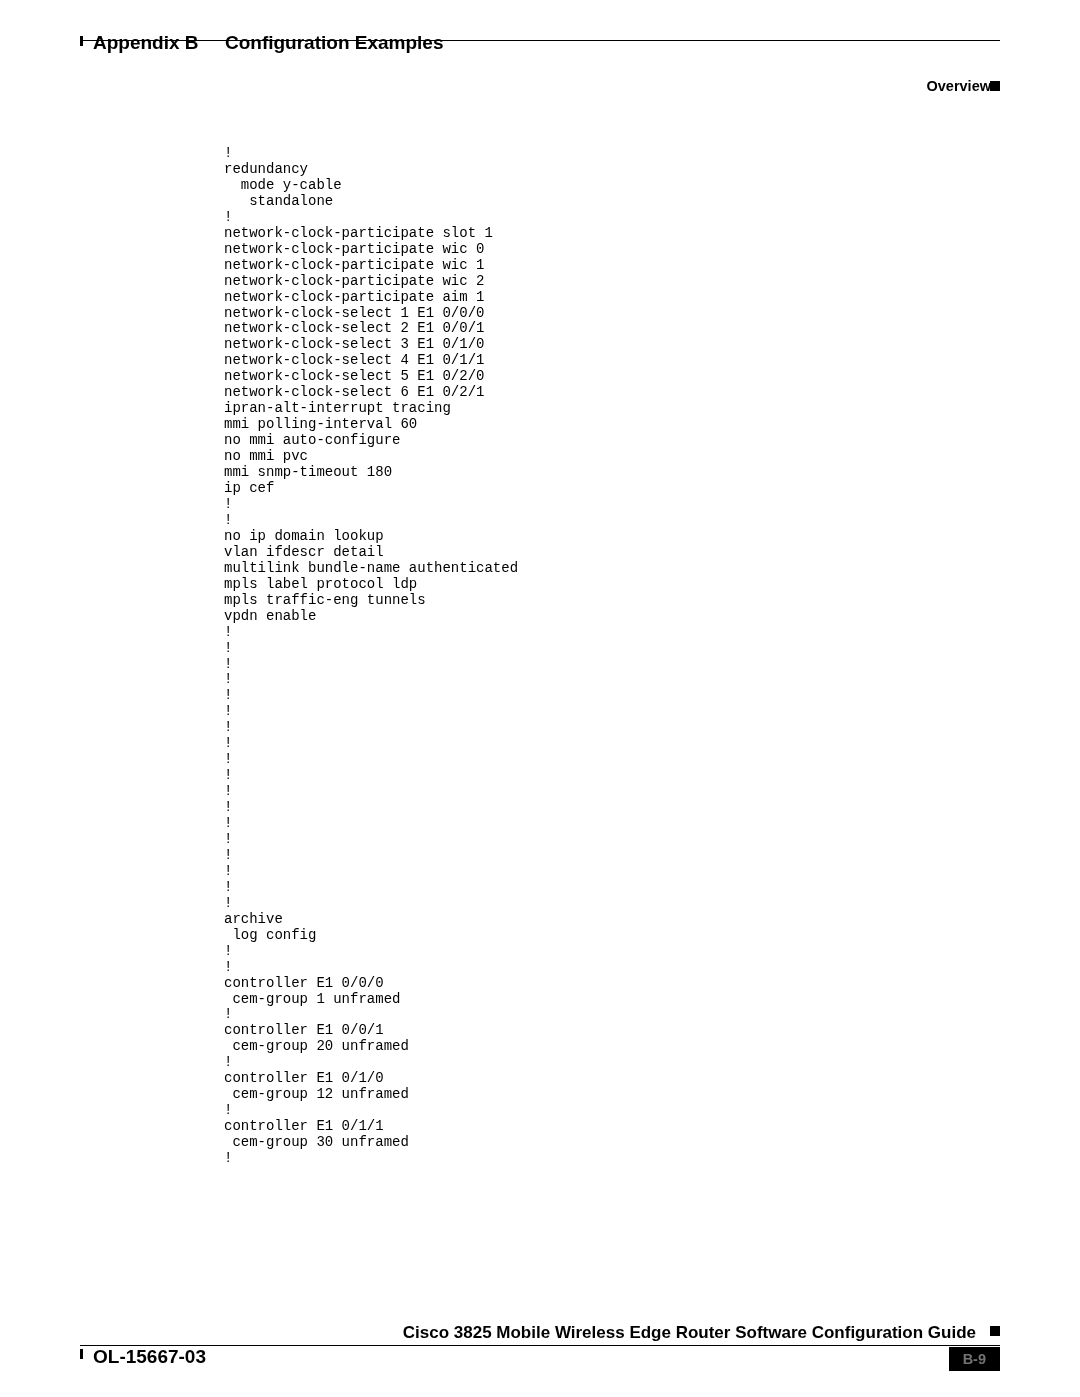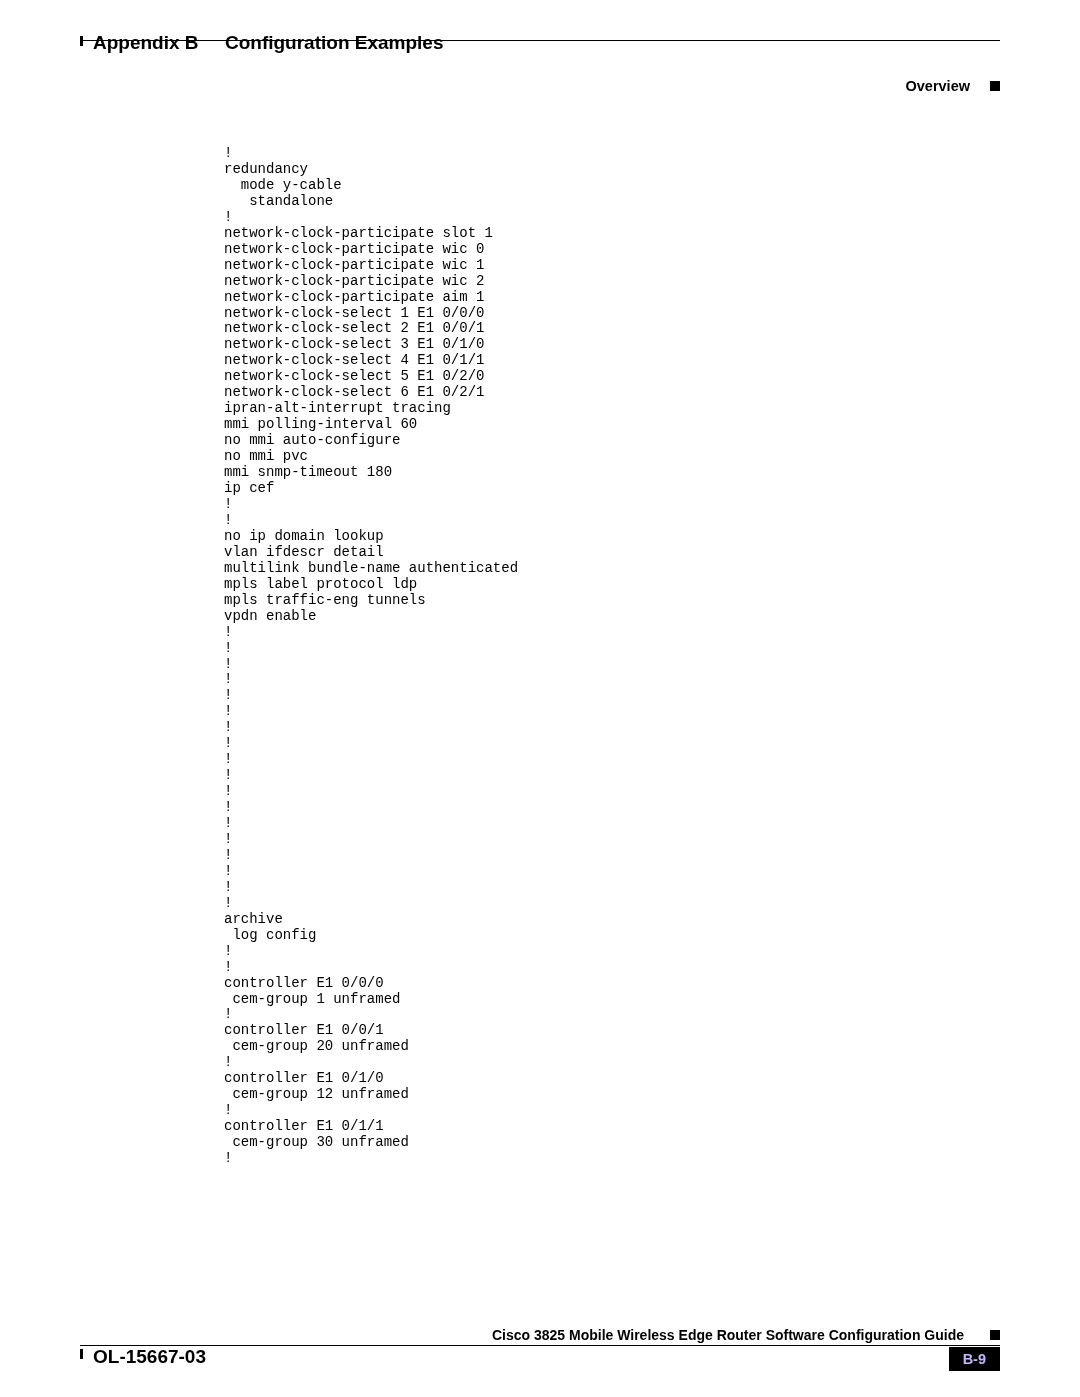--- a/index.html
+++ b/index.html
@@ -39,21 +39,21 @@
       top: -8px;
       font-weight: bold;
       font-size: 19px;
       white-space: pre;
     }
     .section-label {
       text-align: right;
       font-weight: bold;
       font-size: 14.5px;
       margin-top: 8px;
-      padding-right: 30px;
+      padding-right: 9px;
       position: relative;
     }
     .section-label .tick-right {
       position: absolute;
       right: 0;
       top: 3px;
       width: 10px;
       height: 10px;
       background: #000;
     }
@@ -72,24 +72,24 @@
       right: 80px;
       bottom: 26px;
     }
     .footer-line {
       border-top: 1.5px solid #000;
       position: relative;
     }
     .footer-guide {
       text-align: right;
       font-weight: bold;
-      font-size: 14px;
+      font-size: 17px;
       margin-bottom: 2px;
       margin-top: 0;
-      padding-right: 36px;
+      padding-right: 24px;
       position: relative;
     }
     .footer-guide .tick-right {
       position: absolute;
       right: 0;
       top: 3px;
       width: 10px;
       height: 10px;
       background: #000;
     }
@@ -111,21 +111,21 @@
       left: 13px;
       top: -3px;
       font-weight: bold;
       font-size: 19px;
     }
     .pagenum {
       position: absolute;
       right: 0;
       bottom: 0;
       background: #000;
-      color: #c4b5fd;
+      color: #737373;
       padding: 4px 14px;
       font-weight: bold;
       font-size: 14.5px;
     }
   </style>
 </head>
 <body>
 
 <div class="page">
   <div class="header-bar">

